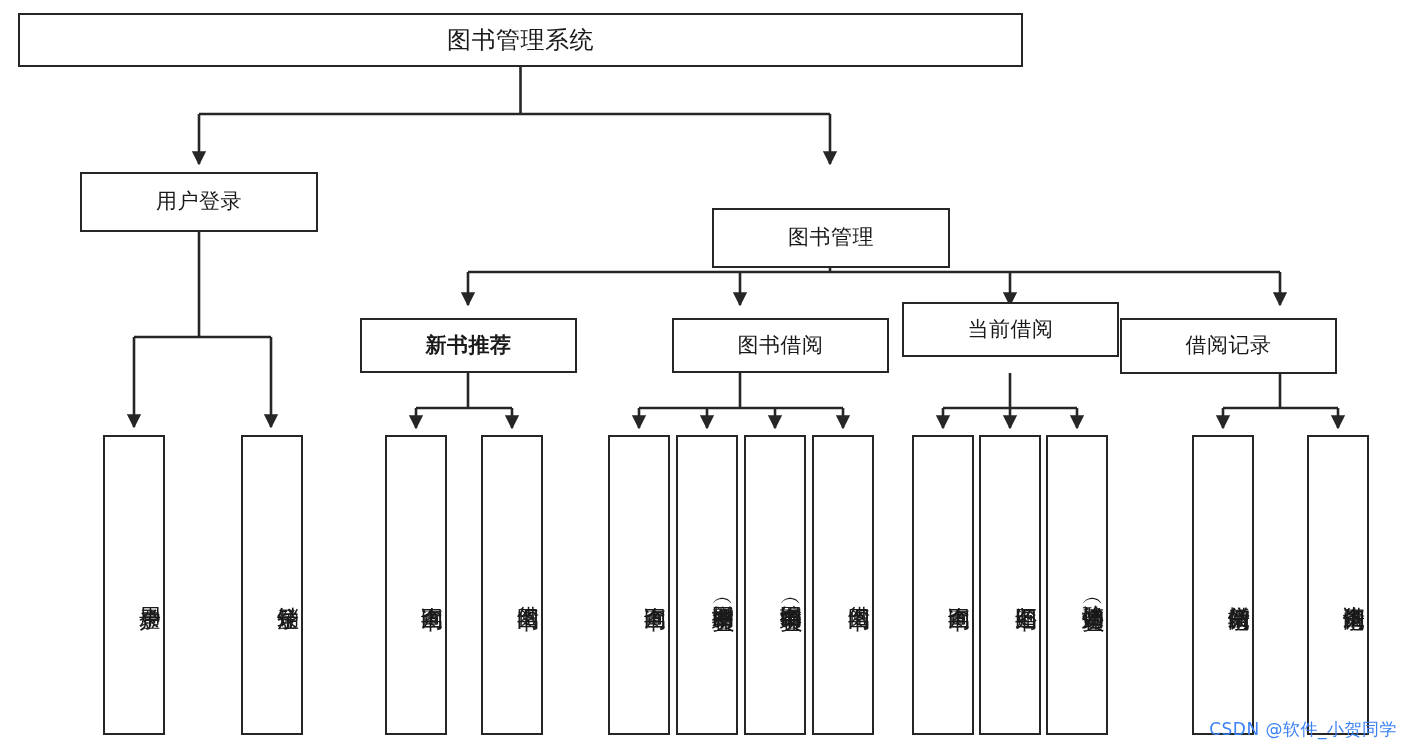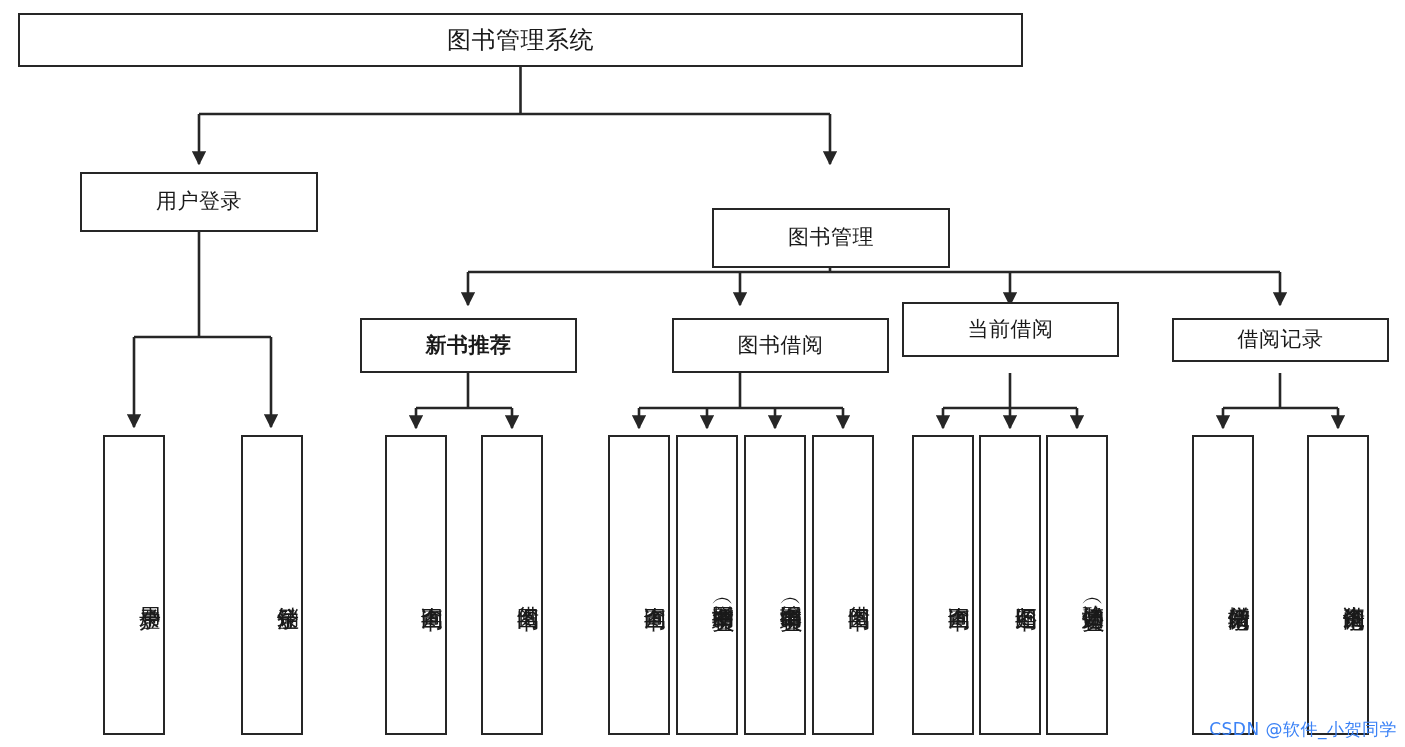--- a/index.html
+++ b/index.html
@@ -141,21 +141,21 @@
 
   <div class="node node-h" style="left:360px; top:318px; width:217px; height:55px;font-weight:bold;">
     <span>新书推荐</span>
   </div>
   <div class="node node-h" style="left:632px; top:318px; width:217px; height:55px;margin-left:40px;">
     <span>图书借阅</span>
   </div>
   <div class="node node-h" style="left:902px; top:302px; width:217px; height:55px;">
     <span>当前借阅</span>
   </div>
-  <div class="node node-h" style="left:1172px; top:318px; width:217px; height:44px;">
+  <div class="node node-h" style="left:1120px; top:318px; width:217px; height:56px;">
     <span>借阅记录</span>
   </div>
 
   <div class="node node-v" style="left:103px; top:435px; width:62px; height:300px;">
     <span class="vlabel">用户登录</span>
   </div>
   <div class="node node-v" style="left:241px; top:435px; width:62px; height:300px;">
     <span class="vlabel">注销登录</span>
   </div>
 

